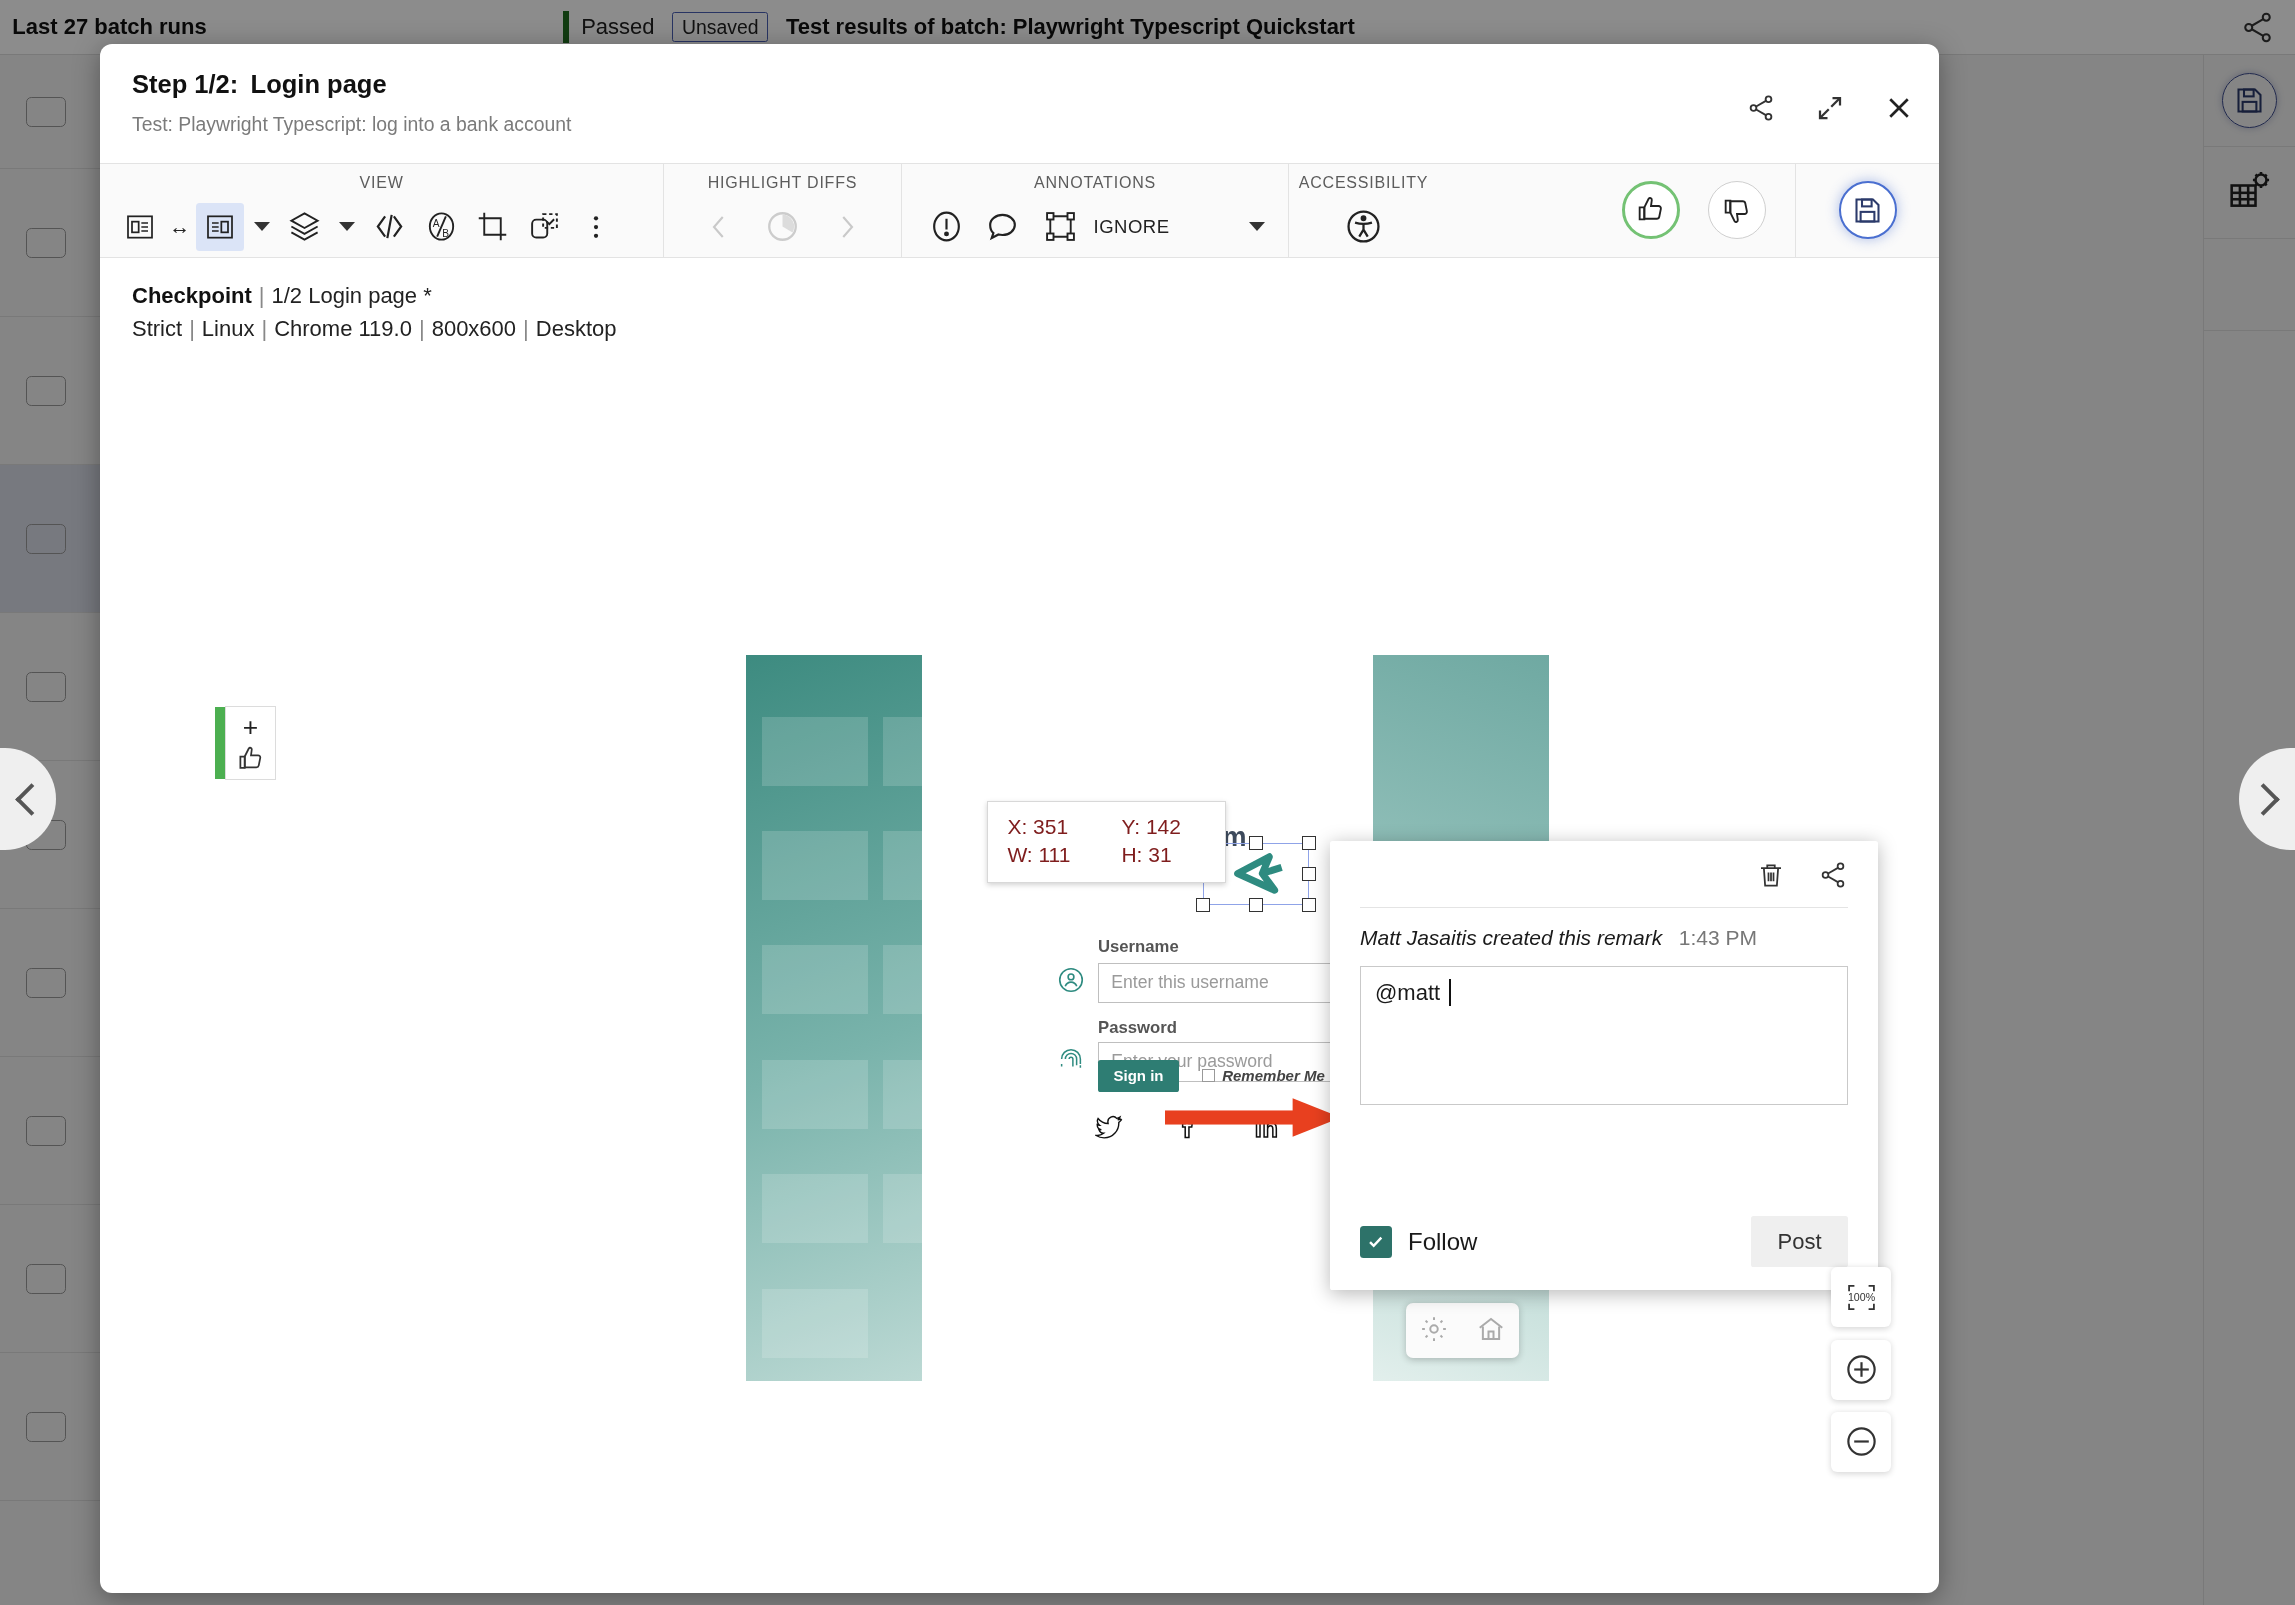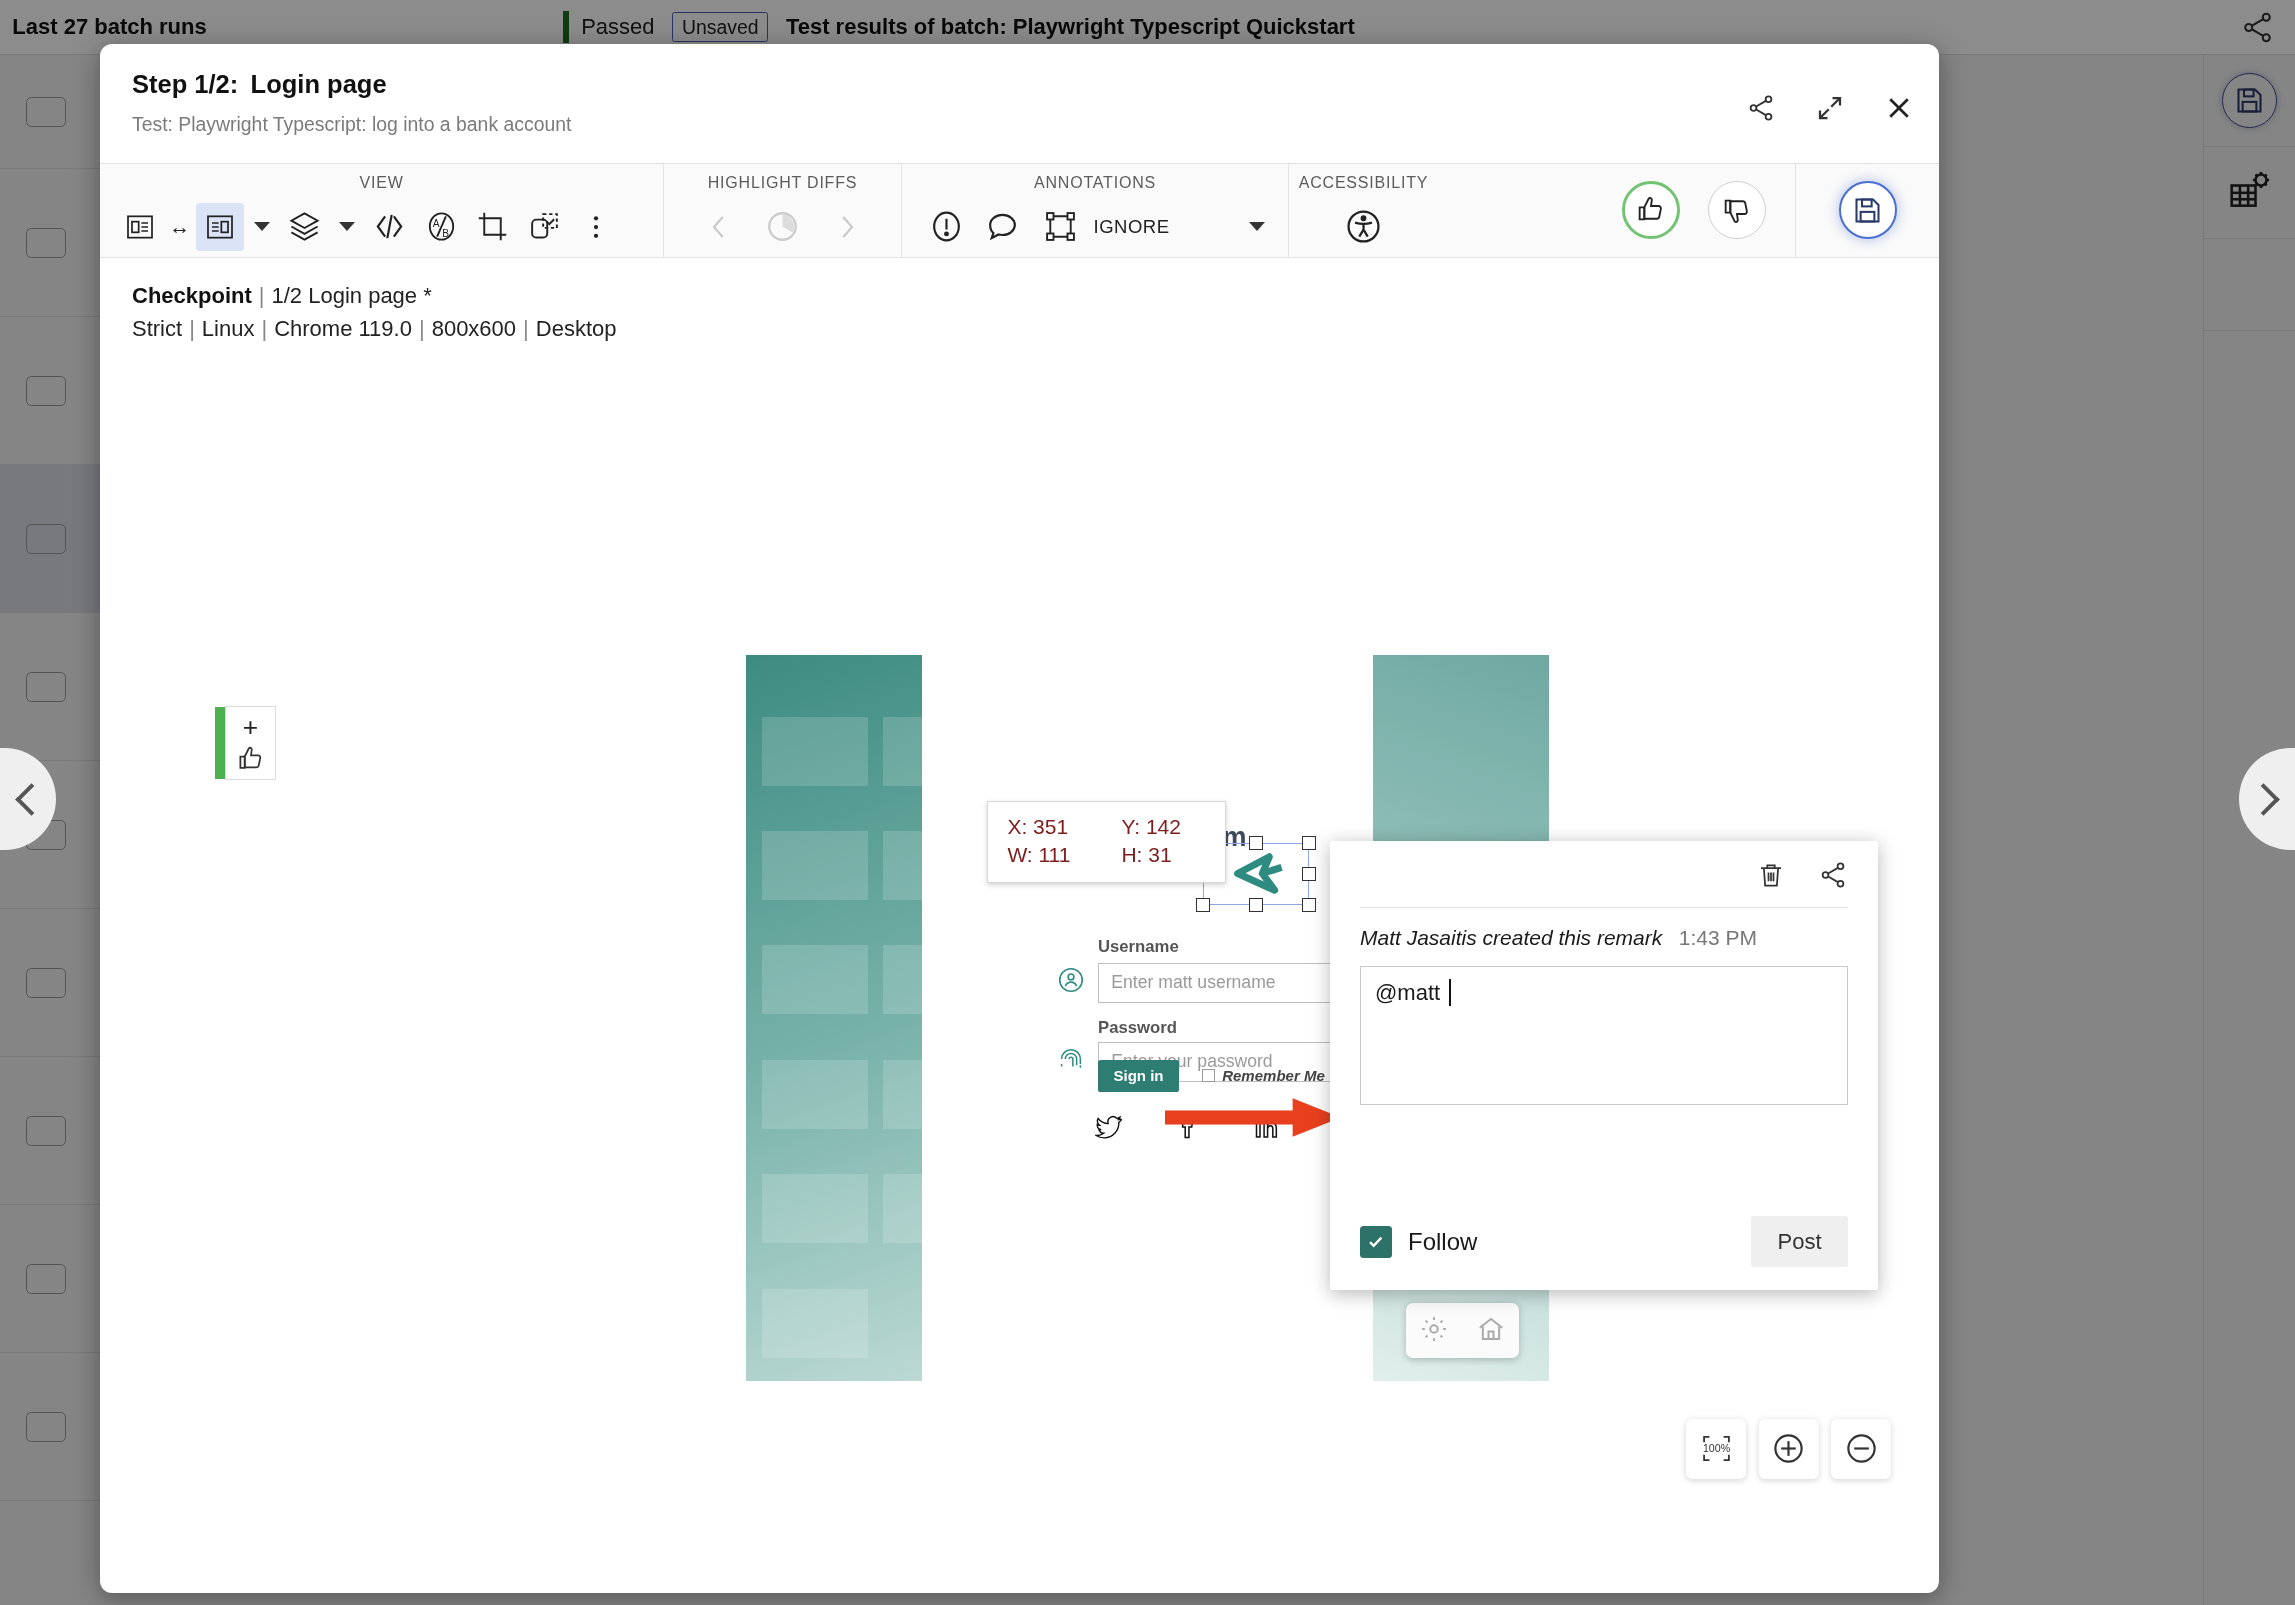--- a/index.html
+++ b/index.html
@@ -307,22 +307,22 @@
     display: flex; align-items: center; justify-content: center;
   }
   .follow-label { font-size: 24px; color: #1a1a1a; }
   .post-btn {
     background: #efefef; padding: 12.3px 26.4px; font-size: 22px; color: #333;
     border-radius: 2.6px; cursor: pointer;
   }
 
   
   .zoom-ctrls {
-    position: absolute; right: 48px; bottom: 98px; display: flex;
-    flex-direction: row; gap: 12.3px; z-index: 36; text-align: right;
+    position: absolute; right: 48px; bottom: 105px; display: flex;
+    flex-direction: column; gap: 12.3px; z-index: 36; text-align: right;
   }
   .zoom-btn {
     width: 60px; height: 60px; background: #fff; border-radius: 6.2px;
     box-shadow: 0 1.8px 6.2px rgba(0,0,0,0.16);
     display: flex; align-items: center; justify-content: center; cursor: pointer;
   }
 </style>
 </head>
 <body>
 
@@ -718,21 +718,21 @@
         <div class="login-underline"></div>
 
         <div class="fld-label" style="left:176px; top:282px;">Username</div>
         <div class="fld-ico" style="left:134px; top:310px;">
           <svg width="30" height="30" viewBox="0 0 24 24" fill="none" stroke="#2e8b80" stroke-width="1.3">
             <circle cx="12" cy="12" r="9"></circle>
               <circle cx="12" cy="9.5" r="2.3"></circle>
             <path d="M7.4 17c.9-2.2 2.6-3.3 4.6-3.3s3.7 1.1 4.6 3.3"></path>
           </svg>
         </div>
-        <div class="fld-box" style="left:176px; top:308px; width:290px;">Enter matt username</div>
+        <div class="fld-box" style="left:176px; top:308px; width:290px;">Enter this username</div>
 
         <div class="fld-label" style="left:176px; top:363px;">Password</div>
         <div class="fld-ico" style="left:134px; top:389px;">
           <svg width="30" height="30" viewBox="0 0 24 24" fill="none" stroke="#2e8b80" stroke-width="1.2">
             <path d="M4.5 12a7.5 7.5 0 0115 0v4"></path>
             <path d="M7.5 12a4.5 4.5 0 019 0v5"></path>
             <path d="M10.5 12a1.5 1.5 0 013 0v6"></path>
             <path d="M4.5 16v2M19.5 17v2"></path>
           </svg>
         </div>

